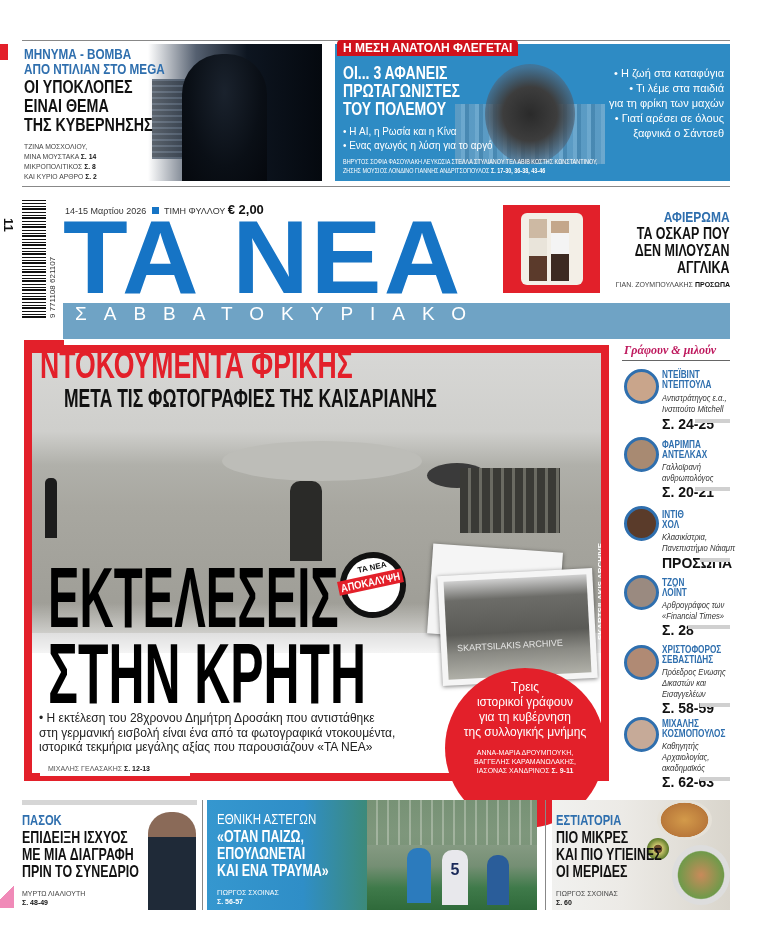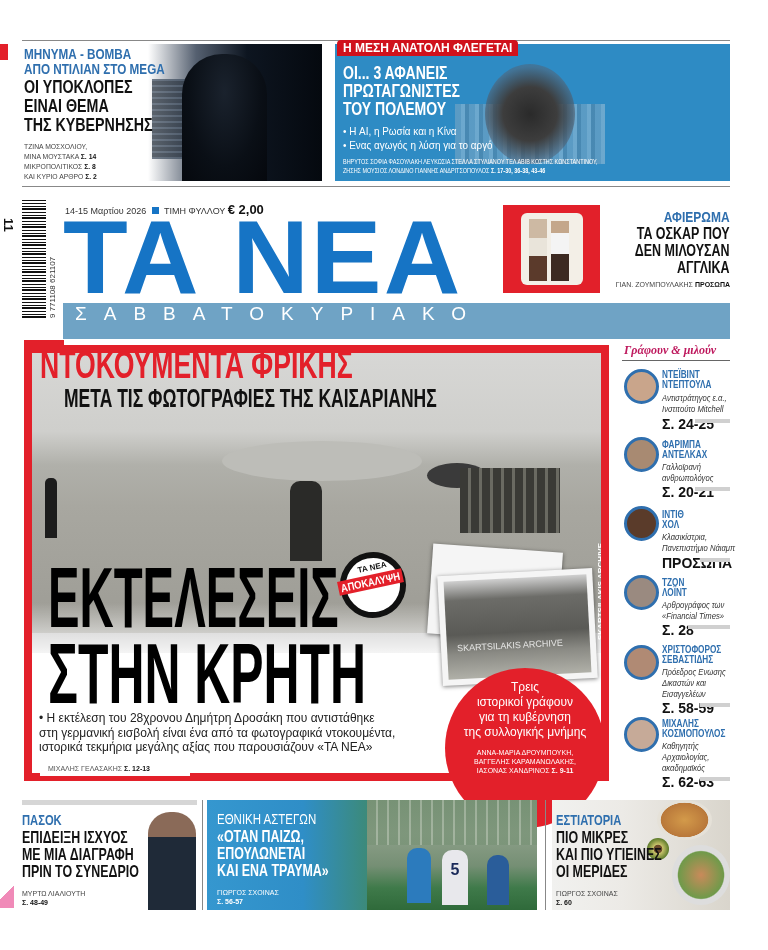--- a/index.html
+++ b/index.html
@@ -74,20 +74,27 @@
   <div class="smoke"></div>
   <div class="abs" style="left:8px;top:20px;color:#fff;font-weight:900;font-size:18px;line-height:18px;transform:scaleX(.78);transform-origin:left top;white-space:nowrap">
     <div>ΟΙ... 3 ΑΦΑΝΕΙΣ</div>
     <div>ΠΡΩΤΑΓΩΝΙΣΤΕΣ</div>
     <div>ΤΟΥ ΠΟΛΕΜΟΥ</div>
   </div>
   <div class="abs" style="left:8px;top:80px;color:#fff;font-size:11px;line-height:14px;transform:scaleX(.9);transform-origin:left top;white-space:nowrap">
     <div>• Η AI, η Ρωσία και η Κίνα</div>
     <div>• Ενας αγωγός η λύση για το αργό</div>
   </div>
+  <div class="abs" style="right:6px;top:22px;color:#fff;font-size:11px;line-height:15px;text-align:right;white-space:nowrap">
+    <div>• Η ζωή στα καταφύγια</div>
+    <div>• Τι λέμε στα παιδιά</div>
+    <div>για τη φρίκη των μαχών</div>
+    <div>• Γιατί αρέσει σε όλους</div>
+    <div>ξαφνικά ο Σάντσεθ</div>
+  </div>
   <div class="abs" style="left:8px;top:113px;color:#fff;font-size:7px;line-height:9px;transform:scaleX(.78);transform-origin:left top;white-space:nowrap">
     <div>ΒΗΡΥΤΟΣ ΣΟΦΙΑ ΦΑΣΟΥΛΑΚΗ ΛΕΥΚΩΣΙΑ ΣΤΕΛΛΑ ΣΤΥΛΙΑΝΟΥ ΤΕΛ ΑΒΙΒ ΚΩΣΤΗΣ ΚΩΝΣΤΑΝΤΙΝΟΥ,</div>
     <div><span>ΖΗΣΗΣ ΜΟΥΣΙΟΣ ΛΟΝΔΙΝΟ ΓΙΑΝΝΗΣ ΑΝΔΡΙΤΣΟΠΟΥΛΟΣ</span> <b>Σ. 17-30, 36-38, 43-46</b></div>
   </div>
 </div>
 <div class="red-tag">Η ΜΕΣΗ ΑΝΑΤΟΛΗ ΦΛΕΓΕΤΑΙ</div>
 <div class="hr" style="left:22px;top:186px;width:708px"></div>
 
 <div class="abs" style="left:2px;top:218px;font-weight:900;font-size:13px;transform:rotate(90deg);transform-origin:left top;left:16px">11</div>
 <div class="abs" style="left:22px;top:200px;width:24px;height:118px;background:repeating-linear-gradient(0deg,#111 0 2px,#fff 2px 3px,#111 3px 4px,#fff 4px 6px,#111 6px 7px,#fff 7px 9px)"></div>

